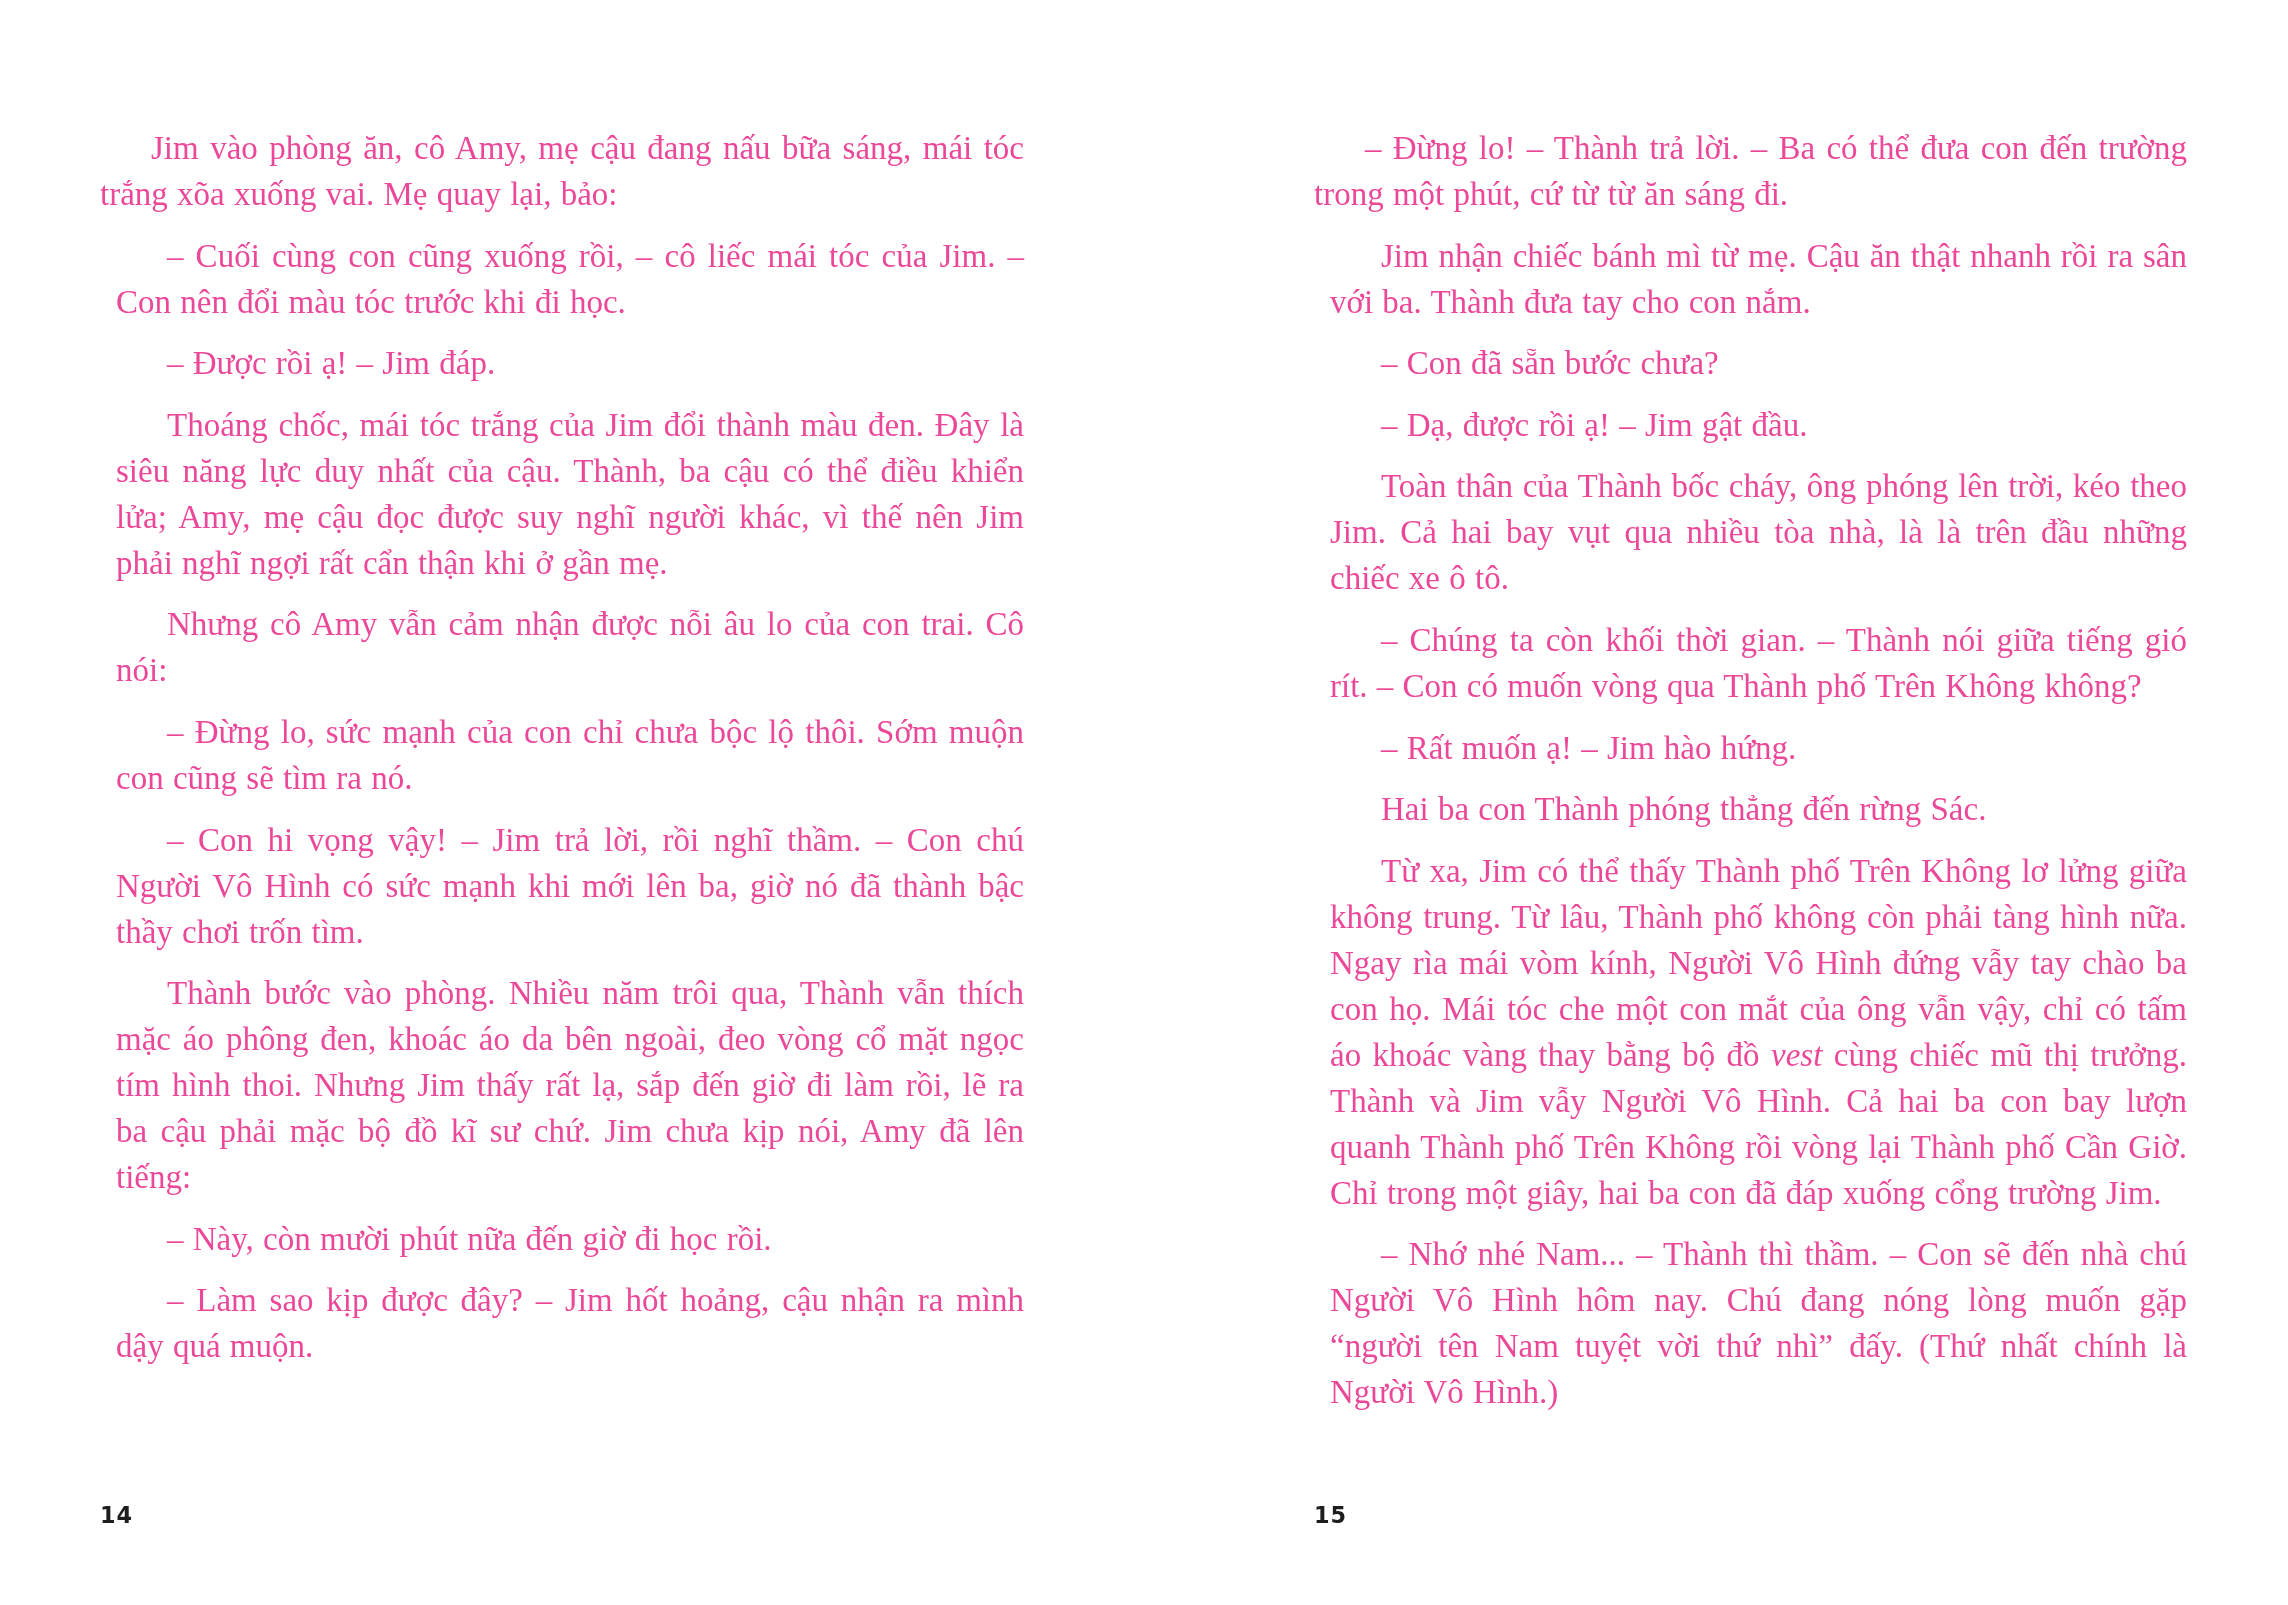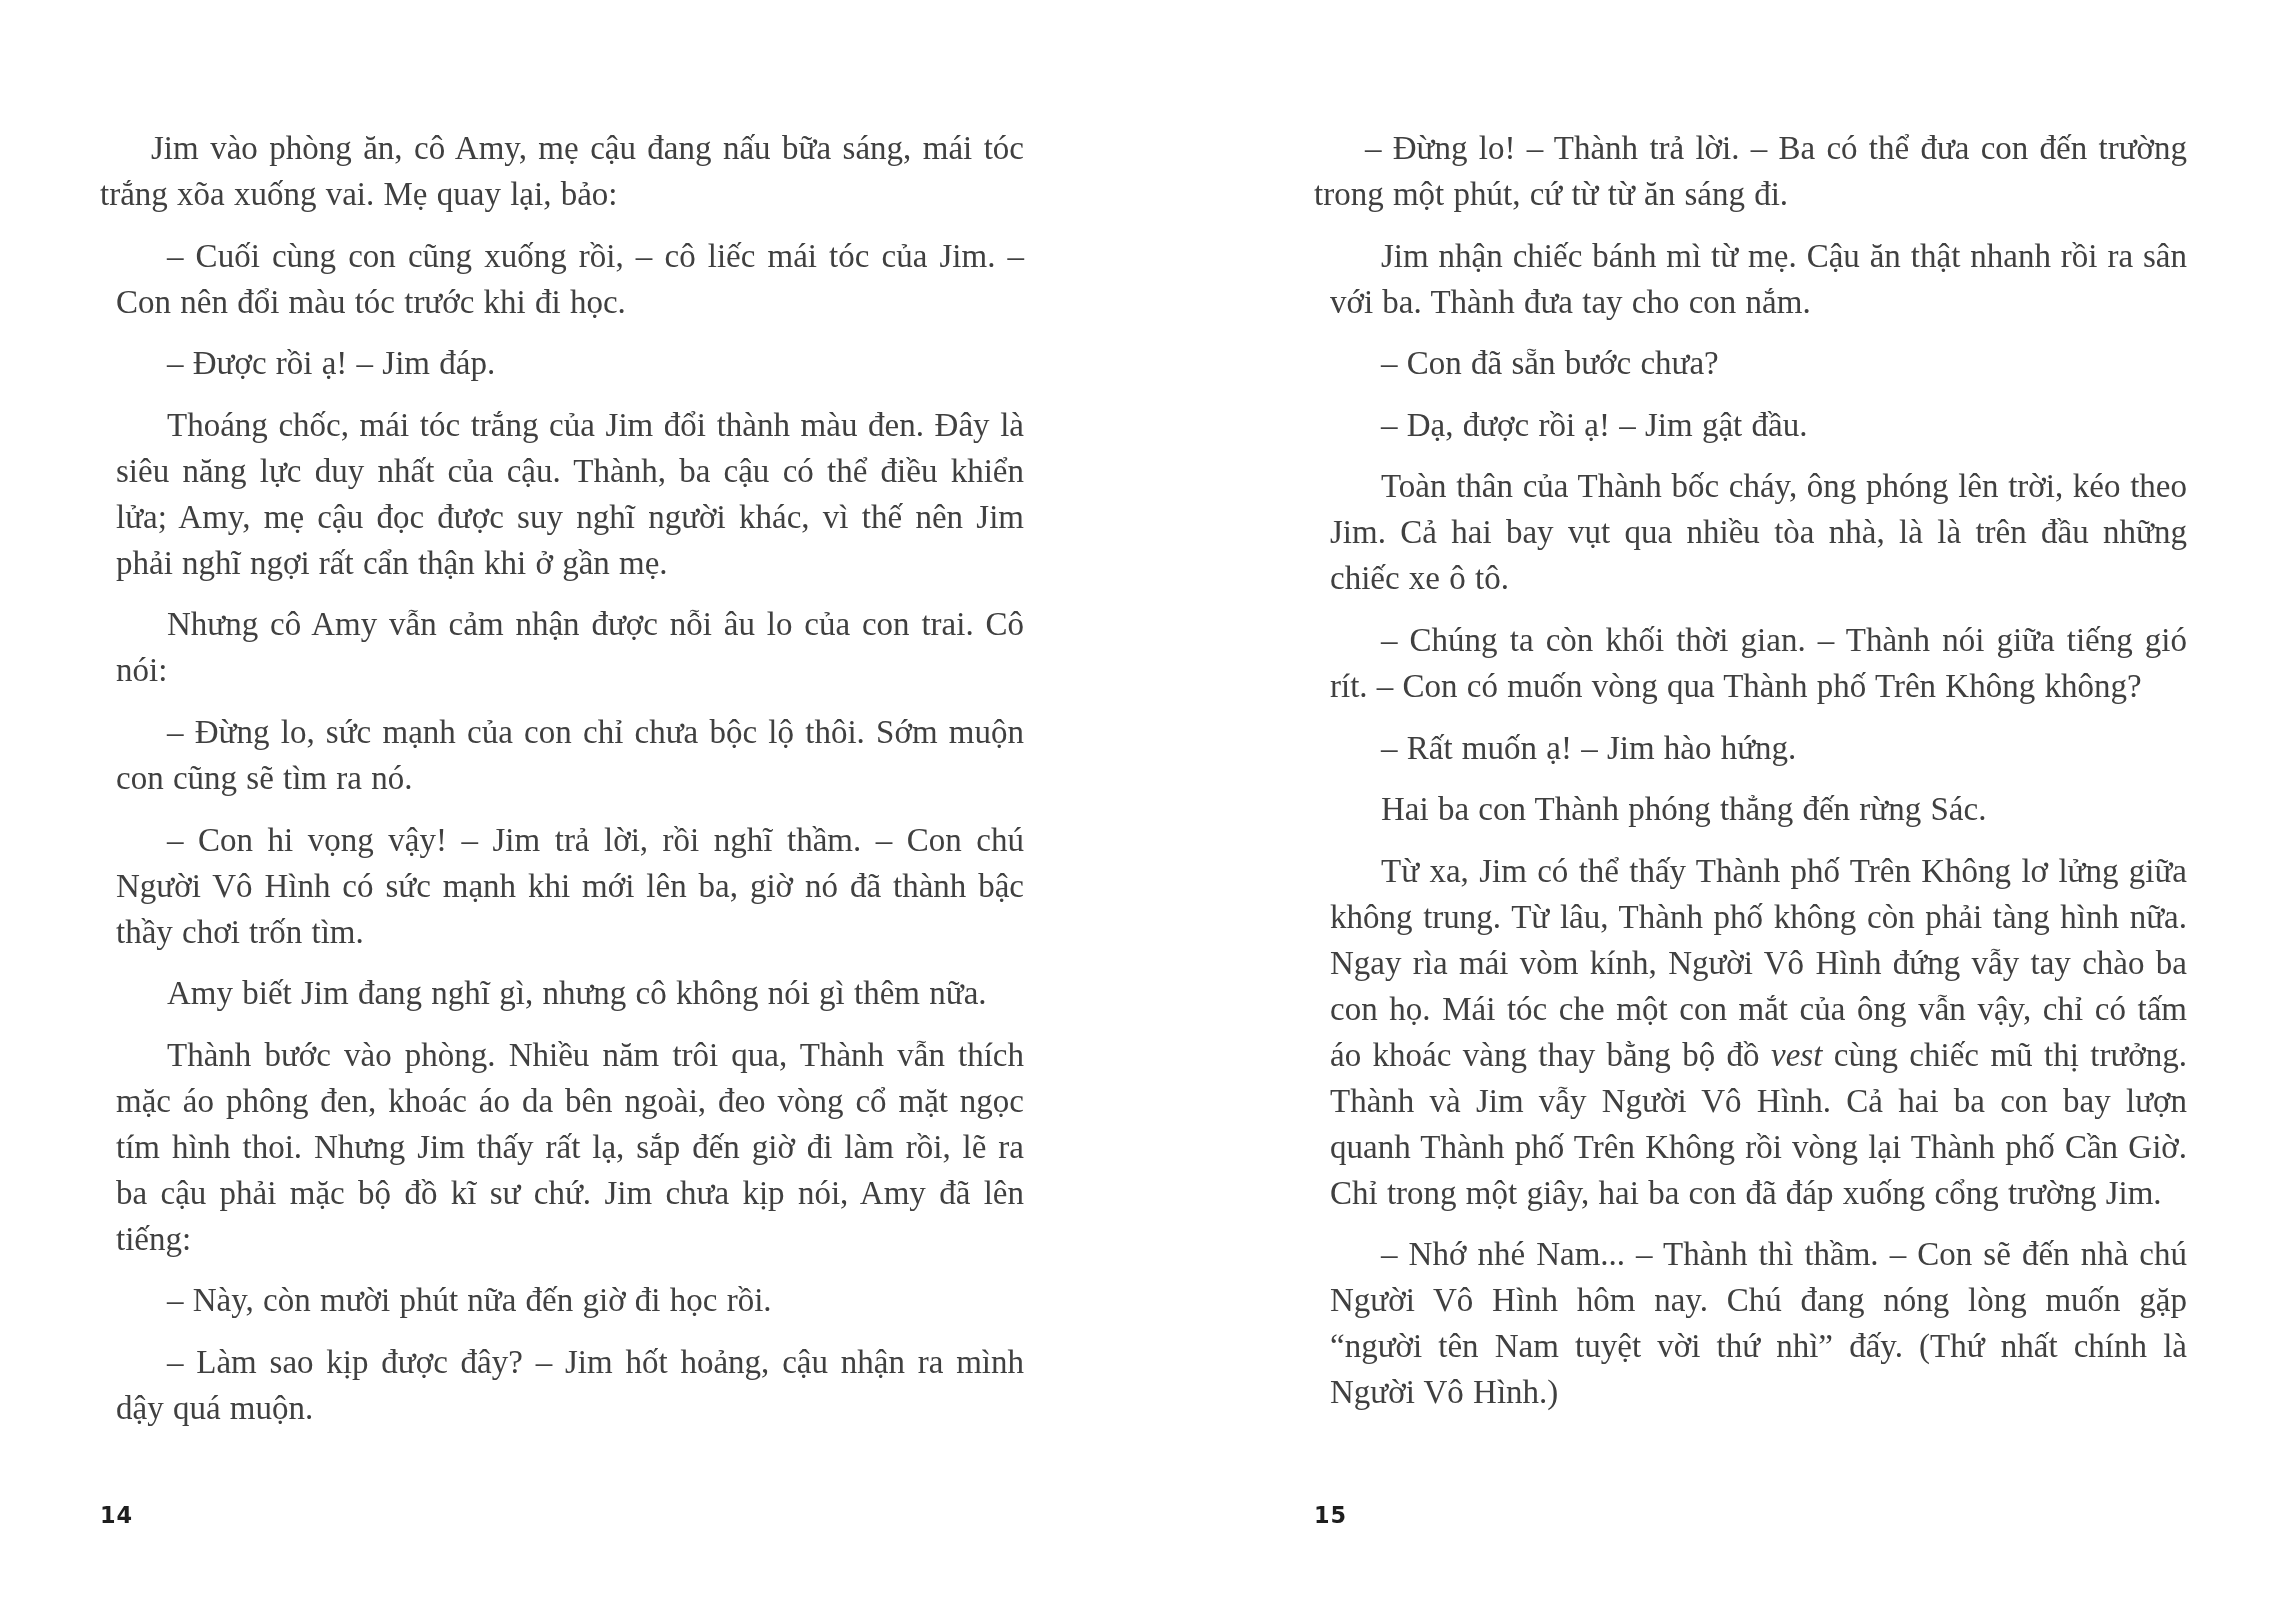--- a/index.html
+++ b/index.html
@@ -28,21 +28,21 @@
     width: 924px;
   }
   .page-column.right {
     left: 1314px;
     width: 873px;
   }
   .page-column p {
     margin: 0;
     font-size: 33px;
     line-height: 46px;
-    color: #404040;
+    color: #ec4899;
     text-align: justify;
     text-indent: 51px;
     word-spacing: 1px;
   }
   .page-column p + p {
     margin-top: 15.6px;
     margin-left: 16px;
   }
   .page-column p .it {
     font-style: italic;
@@ -66,21 +66,20 @@
 <div class="spread">
 
   <div class="page-column left">
     <p>Jim vào phòng ăn, cô Amy, mẹ cậu đang nấu bữa sáng, mái tóc trắng xõa xuống vai. Mẹ quay lại, bảo:</p>
     <p>– Cuối cùng con cũng xuống rồi, – cô liếc mái tóc của Jim. – Con nên đổi màu tóc trước khi đi học.</p>
     <p>– Được rồi ạ! – Jim đáp.</p>
     <p>Thoáng chốc, mái tóc trắng của Jim đổi thành màu đen. Đây là siêu năng lực duy nhất của cậu. Thành, ba cậu có thể điều khiển lửa; Amy, mẹ cậu đọc được suy nghĩ người khác, vì thế nên Jim phải nghĩ ngợi rất cẩn thận khi ở gần mẹ.</p>
     <p>Nhưng cô Amy vẫn cảm nhận được nỗi âu lo của con trai. Cô nói:</p>
     <p>– Đừng lo, sức mạnh của con chỉ chưa bộc lộ thôi. Sớm muộn con cũng sẽ tìm ra nó.</p>
     <p>– Con hi vọng vậy! – Jim trả lời, rồi nghĩ thầm. – Con chú Người Vô Hình có sức mạnh khi mới lên ba, giờ nó đã thành bậc thầy chơi trốn tìm.</p>
-    <p>Amy biết Jim đang nghĩ gì, nhưng cô không nói gì thêm nữa.</p>
     <p>Thành bước vào phòng. Nhiều năm trôi qua, Thành vẫn thích mặc áo phông đen, khoác áo da bên ngoài, đeo vòng cổ mặt ngọc tím hình thoi. Nhưng Jim thấy rất lạ, sắp đến giờ đi làm rồi, lẽ ra ba cậu phải mặc bộ đồ kĩ sư chứ. Jim chưa kịp nói, Amy đã lên tiếng:</p>
     <p>– Này, còn mười phút nữa đến giờ đi học rồi.</p>
     <p>– Làm sao kịp được đây? – Jim hốt hoảng, cậu nhận ra mình dậy quá muộn.</p>
   </div>
 
   <div class="page-column right">
     <p>– Đừng lo! – Thành trả lời. – Ba có thể đưa con đến trường trong một phút, cứ từ từ ăn sáng đi.</p>
     <p>Jim nhận chiếc bánh mì từ mẹ. Cậu ăn thật nhanh rồi ra sân với ba. Thành đưa tay cho con nắm.</p>
     <p>– Con đã sẵn bước chưa?</p>
     <p>– Dạ, được rồi ạ! – Jim gật đầu.</p>

